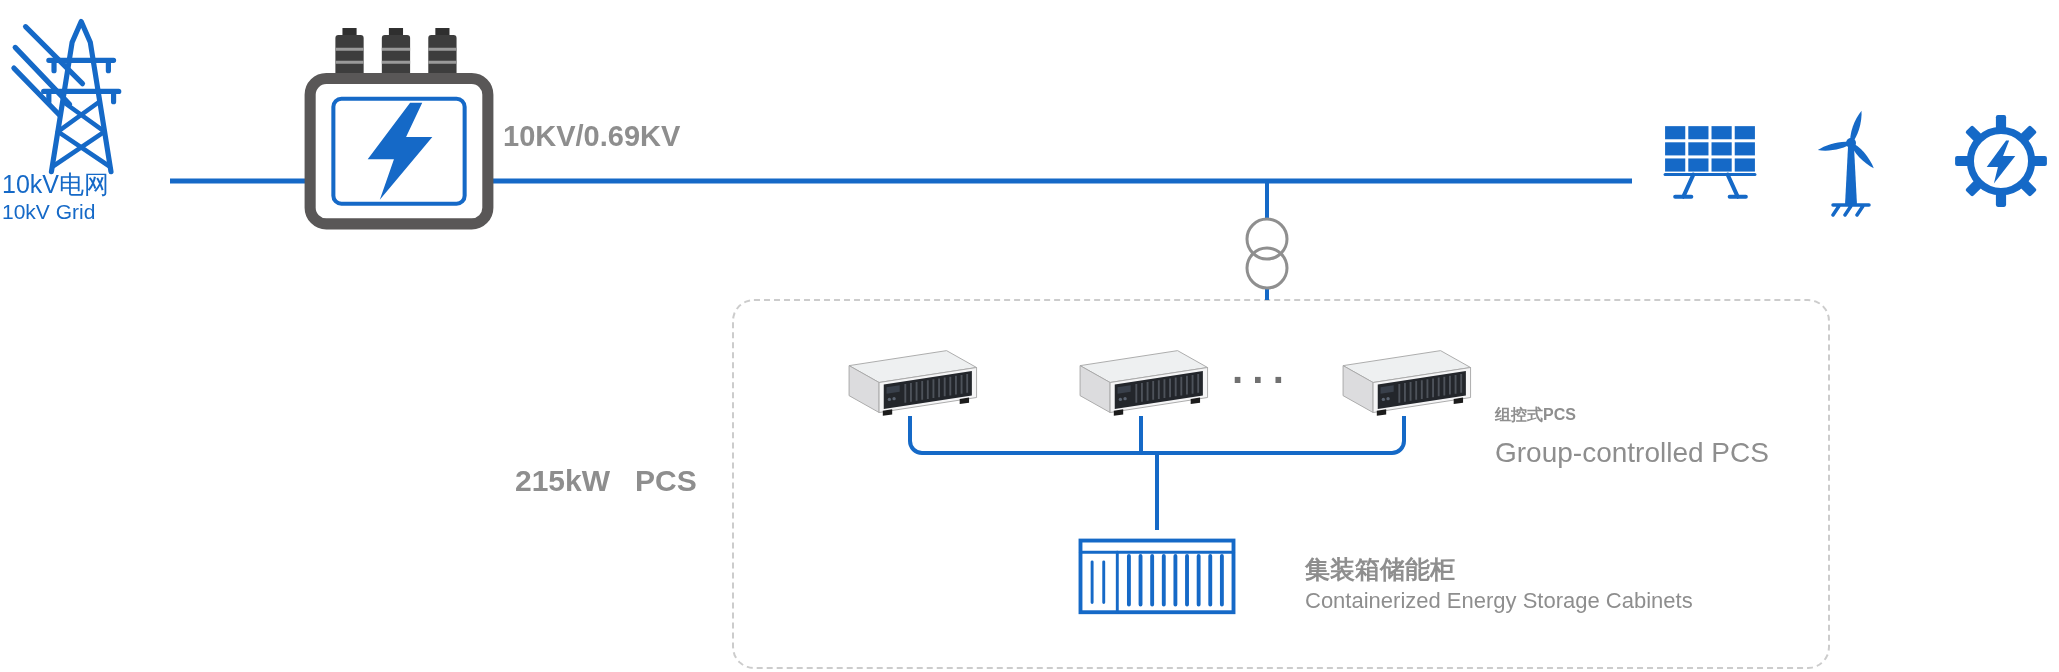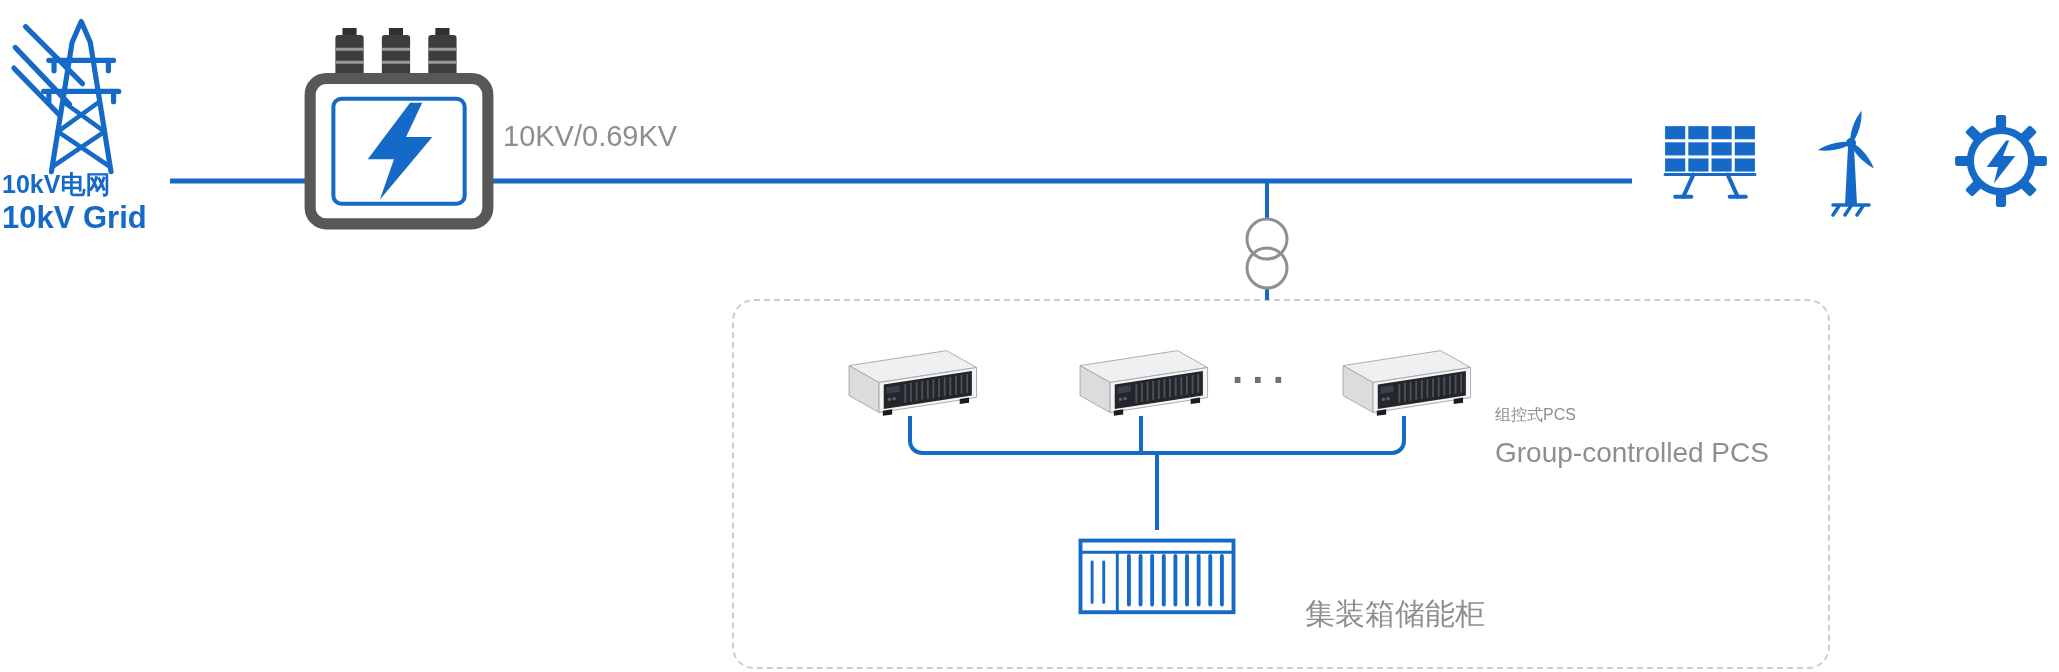--- a/index.html
+++ b/index.html
@@ -10,22 +10,22 @@
     --dots:#707070;
   }
   html,body{margin:0;padding:0;background:#ffffff;}
   .canvas{
     position:relative;width:2059px;height:672px;background:#ffffff;overflow:hidden;
     font-family:"Liberation Sans","DejaVu Sans",sans-serif;
   }
   .wires{position:absolute;left:0;top:0;width:2059px;height:672px;z-index:1;}
   .icon{position:absolute;z-index:3;}
   .label{position:absolute;z-index:4;color:var(--gray-text);white-space:pre;}
-  .blue-label{color:var(--blue);font-weight:bold;}
-  .bold{font-weight:normal;}
+  .blue-label{color:var(--blue);font-weight:normal;}
+  .bold{font-weight:bold;}
   .dashed-box{
     position:absolute;z-index:0;
     border:2px dashed var(--dashed-border);
     border-radius:22px;background:transparent;
   }
   .dots-label{
     position:absolute;z-index:4;color:var(--dots);
     font-weight:bold;font-size:40px;letter-spacing:7px;line-height:1;
   }
   
@@ -57,21 +57,21 @@
   <div class="icon" style="left:10px;top:8px;width:145px;height:172px;">
     <svg width="145" height="172" viewBox="0 0 112 132">
       <path class="sb" stroke-width="4" d="M4,30 L46,74 M3,46 L38,82 M12,14 L56,58"></path>
       <path class="sb" stroke-width="4" d="M32,126 L48,26 L55,10 L62,26 L78,126"></path>
       <path class="sb" stroke-width="4" d="M30,40 H80 M34,40 v8 M76,40 v8"></path>
       <path class="sb" stroke-width="4" d="M26,64 H84 M30,64 v8 M80,64 v8"></path>
       <path class="sb" stroke-width="3.5" d="M41,72 L73,95 M69,72 L37,95 M37,95 L77,122 M73,95 L33,122"></path>
     </svg>
   </div>
   <div class="label blue-label" style="left:2px;top:168px;font-size:25px;">10kV电网</div>
-  <div class="label blue-label" style="left:2px;top:200px;font-size:31px;">10kV Grid</div>
+  <div class="label blue-label" style="left:2px;top:200px;font-size:21px;">10kV Grid</div>
 
   <div class="icon" style="left:303px;top:26px;width:192px;height:207px;">
     <svg width="192" height="207" viewBox="0 0 190 205">
       <g>
         <rect x="39" y="2" width="14" height="8" fill="#2f2f2f"></rect>
         <rect x="32" y="9" width="28" height="41" rx="3" fill="#3d3d3d"></rect>
         <path d="M32,23 h28 M32,36 h28" stroke="#9a9a9a" stroke-width="3"></path>
         <rect x="85" y="2" width="14" height="8" fill="#2f2f2f"></rect>
         <rect x="78" y="9" width="28" height="41" rx="3" fill="#3d3d3d"></rect>
         <path d="M78,23 h28 M78,36 h28" stroke="#9a9a9a" stroke-width="3"></path>
@@ -175,28 +175,30 @@
       <circle cx="53" cy="58" r="1.8" fill="#5a6370"></circle>
         <circle cx="58" cy="57.2" r="1.8" fill="#5a6370"></circle>
       <path stroke="#4d525a" stroke-width="2" d="M70,41.5 V61.5 M76,40.5 V60.5 M82,39.5 V59.5 M88,38.5 V58.5 M94,37.5 V57.5 M100,36.5 V56.5 M106,35.7 V55.7 M112,34.7 V54.7 M118,33.8 V53.8 M124,32.8 V52.8 M130,31.9 V51.9 M136,31 V51"></path>
       <polygon points="46,70 56,68.5 56,74 46,75.5" fill="#1c1c1c"></polygon>
       <polygon points="128,57.5 138,56 138,61.5 128,63" fill="#1c1c1c"></polygon>
     </svg>
   </div>
 
   <div class="dots-label" style="left:1232px;top:360px;">···</div>
 
+  <div class="label bold" style="left:515px;top:464px;font-size:30px;">215kW   PCS</div>
 
   <div class="label bold" style="left:1495px;top:405px;font-size:16px;">组控式PCS</div>
   <div class="label" style="left:1495px;top:437px;font-size:28px;">Group-controlled PCS</div>
 
   <div class="icon" style="left:1074px;top:527px;width:166px;height:92px;">
     <svg width="166" height="92" viewBox="0 0 170 95">
       <rect x="6" y="14" width="158" height="74" fill="none" stroke="#1569c7" stroke-width="4"></rect>
       <path class="sb" stroke-width="3" d="M6,26 H164"></path>
       <path class="sb" stroke-width="3" d="M44,26 V88 M18,36 V78 M30,36 V78"></path>
       <path class="sb" stroke-width="4" d="M56,30 V80 M68,30 V80 M80,30 V80 M92,30 V80 M104,30 V80 M116,30 V80 M128,30 V80 M140,30 V80 M152,30 V80"></path>
     </svg>
   </div>
 
-  <div class="label bold" style="left:1305px;top:553px;font-size:30px;margin-top:41px;">集装箱储能柜</div>
+  <div class="label bold" style="left:1305px;top:553px;font-size:25px;">集装箱储能柜</div>
+  <div class="label" style="left:1305px;top:588px;font-size:22px;">Containerized Energy Storage Cabinets</div>
 
 </div>
 
 </body></html>

